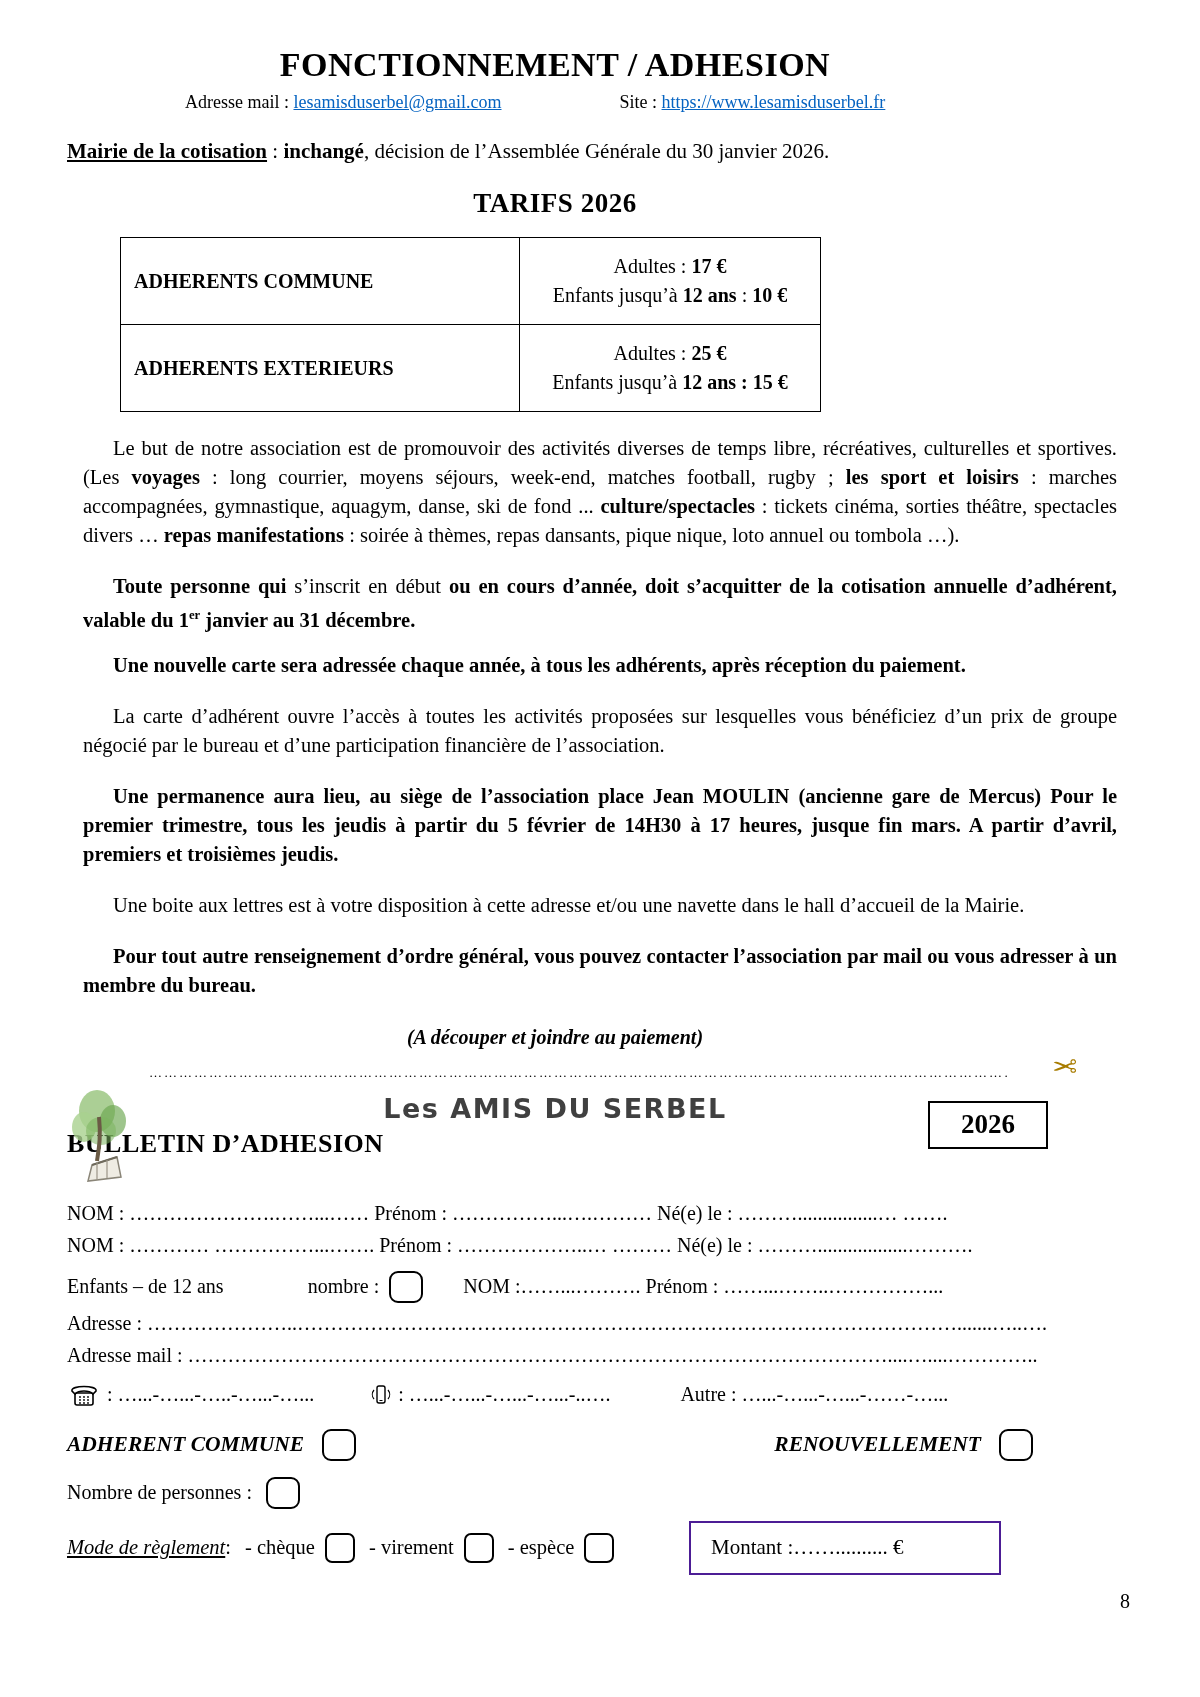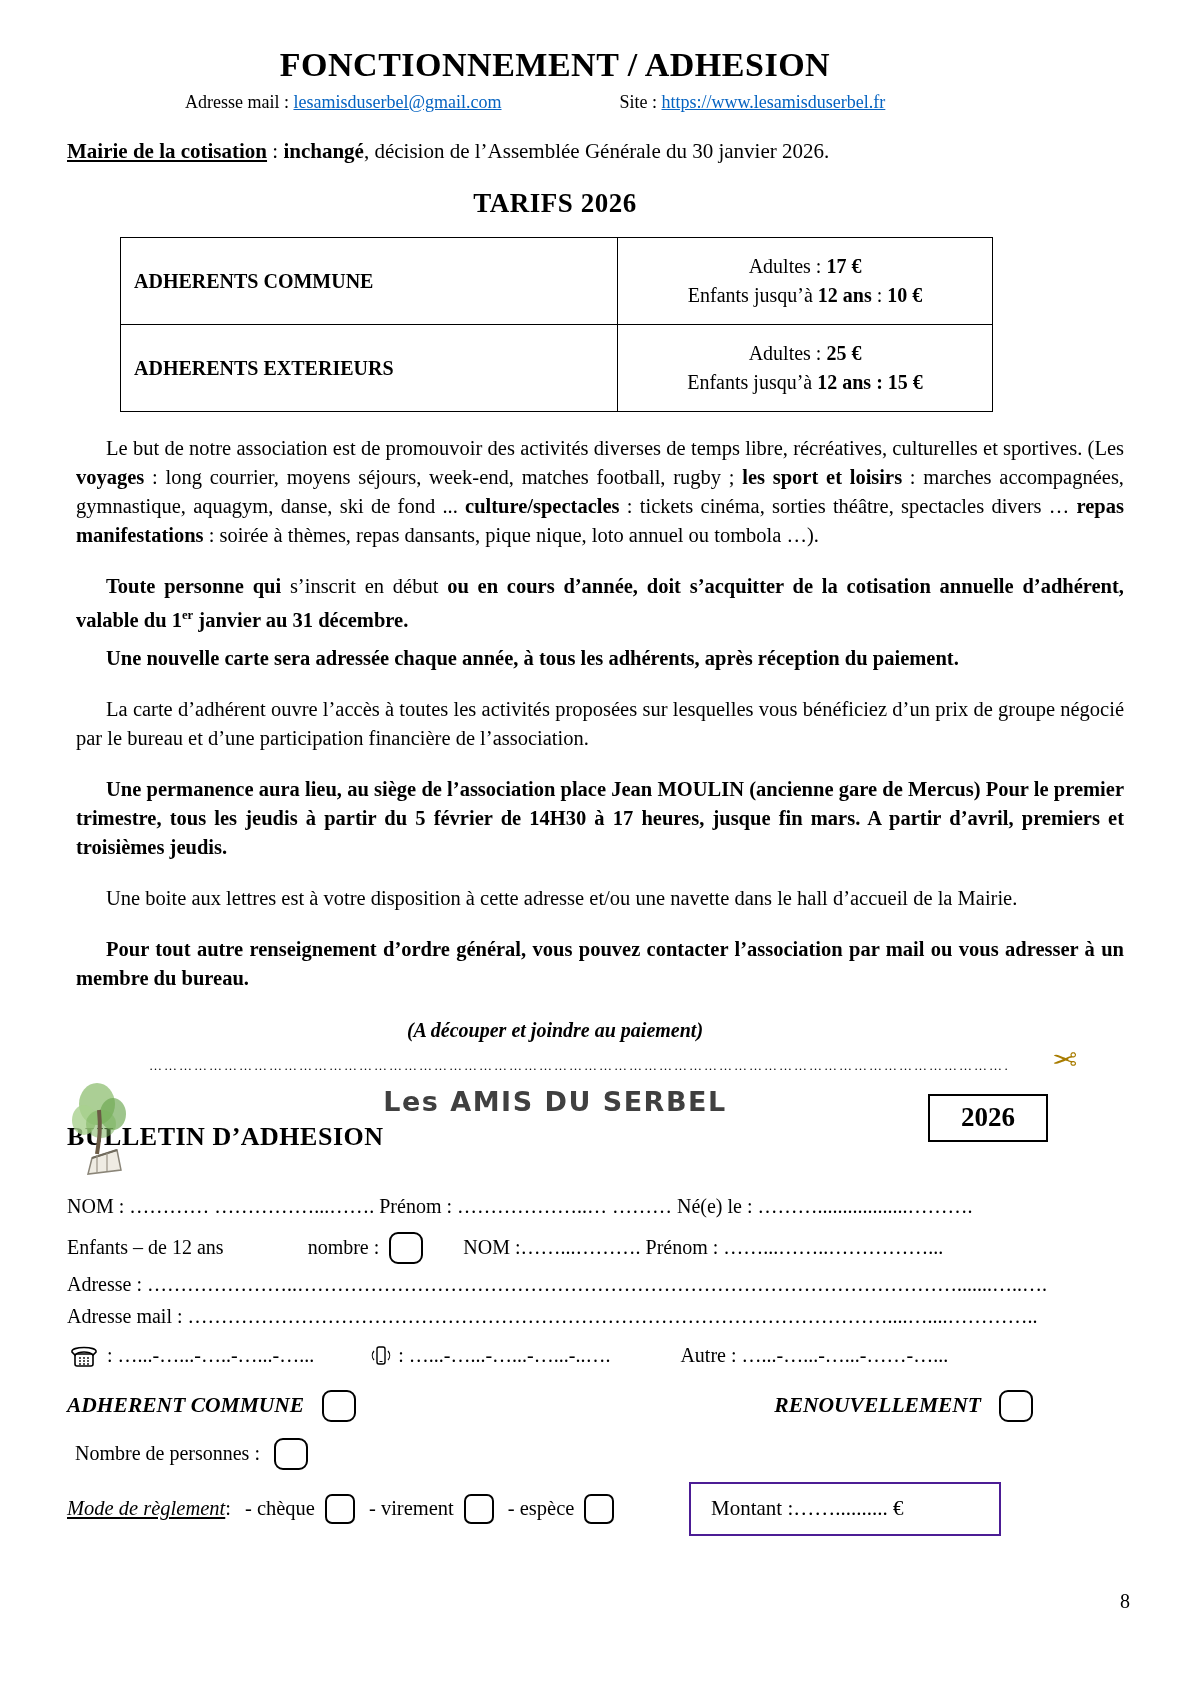--- a/index.html
+++ b/index.html
@@ -15,27 +15,27 @@
 
   .contacts{display:flex;font-size:18px;margin-top:8px;}
   .contacts .grp-left{margin-left:118px;}
   .contacts .grp-right{margin-left:118px;}
   a.link{color:#0563c1;text-decoration:underline;cursor:pointer;}
 
   .cotisation{font-size:21px;margin-top:26px;}
 
   .tarifs-heading{text-align:center;font-size:27px;font-weight:bold;margin:24px 90px 0 0;letter-spacing:0.5px;}
 
-  table.tarif-table{margin:18px 0 0 53px;width:873px;border-collapse:collapse;}
+  table.tarif-table{margin:18px 0 0 53px;width:701px;border-collapse:collapse;}
   table.tarif-table td{border:1.5px solid #000;}
   td.tarif-label{width:57%;font-weight:bold;font-size:20px;padding:30px 0 30px 13px;}
   td.tarif-price{text-align:center;font-size:20px;line-height:29px;padding:14px 0;}
 
   .body-text{margin-top:22px;font-size:20.5px;line-height:29px;text-align:justify;}
-  .body-text p{margin:9px;text-indent:30px;}
+  .body-text p{margin:16px;text-indent:30px;}
   .body-text p.gap{margin-top:22px;}
 
   .cut-note{text-align:center;font-weight:bold;font-style:italic;font-size:20px;margin:26px 90px 0 0;}
   .cut-line{position:relative;margin-top:8px;height:28px;}
   .cut-line .dots{position:absolute;left:82px;right:124px;top:8px;font-size:13px;letter-spacing:2px;
                   white-space:nowrap;overflow:hidden;color:#000;}
   .cut-line .scissors{position:absolute;right:56px;top:-8px;font-size:30px;color:#a87c00;
                       transform:scaleX(-1);font-family:"DejaVu Sans",sans-serif;}
 
   .bulletin-head{position:relative;margin-top:4px;height:100px;}
@@ -58,21 +58,21 @@
 
   .phone-row{display:flex;align-items:center;margin-top:14px;font-size:20px;}
   .pgroup{display:flex;align-items:center;gap:6px;}
   .pgroup.g2{margin-left:56px;}
   .pgroup.g3{margin-left:70px;}
 
   .member-row{display:flex;align-items:center;justify-content:space-between;margin-top:20px;
               padding-right:100px;font-weight:bold;font-style:italic;font-size:21.5px;}
   .member-item{display:flex;align-items:center;gap:18px;}
 
-  .np-row{margin-top:16px;font-size:20px;display:flex;align-items:center;gap:14px;margin-left:8px;}
+  .np-row{margin-top:16px;font-size:20px;display:flex;align-items:center;gap:14px;}
 
   .mode-row{display:flex;align-items:center;margin-top:12px;font-size:20.5px;}
   .mode-label{font-style:italic;text-decoration:underline;}
   .opt{display:flex;align-items:center;gap:10px;margin-left:14px;}
   .montant-box{margin-left:auto;margin-right:132px;width:312px;height:54px;border:2px solid #4c1d95;
                display:flex;align-items:center;padding-left:20px;font-size:21px;box-sizing:border-box;}
 
   .page-number{position:absolute;right:70px;top:1590px;font-size:20px;}
 </style>
 </head>
@@ -142,20 +142,21 @@
         <path d="M31 80 L56 72 L60 92 L27 96 Z" fill="#efece3" stroke="#8a8578" stroke-width="1.5"></path>
         <path d="M31 80 L56 72" stroke="#6f6a5c" stroke-width="2"></path>
         <line x1="36" y1="77" x2="36" y2="95" stroke="#9a9486" stroke-width="1.2"></line>
         <line x1="46" y1="75" x2="46" y2="93" stroke="#9a9486" stroke-width="1.2"></line>
       </svg>
       <div class="assoc-name">Les AMIS DU SERBEL</div>
       <div class="bulletin-title">BULLETIN D’ADHESION</div>
       <div class="year-box">2026</div>
     </div>
 
+    <div class="fline">NOM : ………………….……...…… Prénom : ……………...….……… Né(e) le : ………................… …….</div>
     <div class="fline">NOM : ………… ……………...……. Prénom : ………………..… ……… Né(e) le : ………..................……….</div>
 
     <div class="enfants-row">
       <span>Enfants – de 12 ans</span>
       <span class="nombre-label">nombre :</span>
       <span class="cb"></span>
       <span class="enfants-rest">NOM :……...………. Prénom : ……...……..……………...</span>
     </div>
 
     <div class="fline">Adresse : …………………..……………………………………………………………………………………….......…..….</div>

